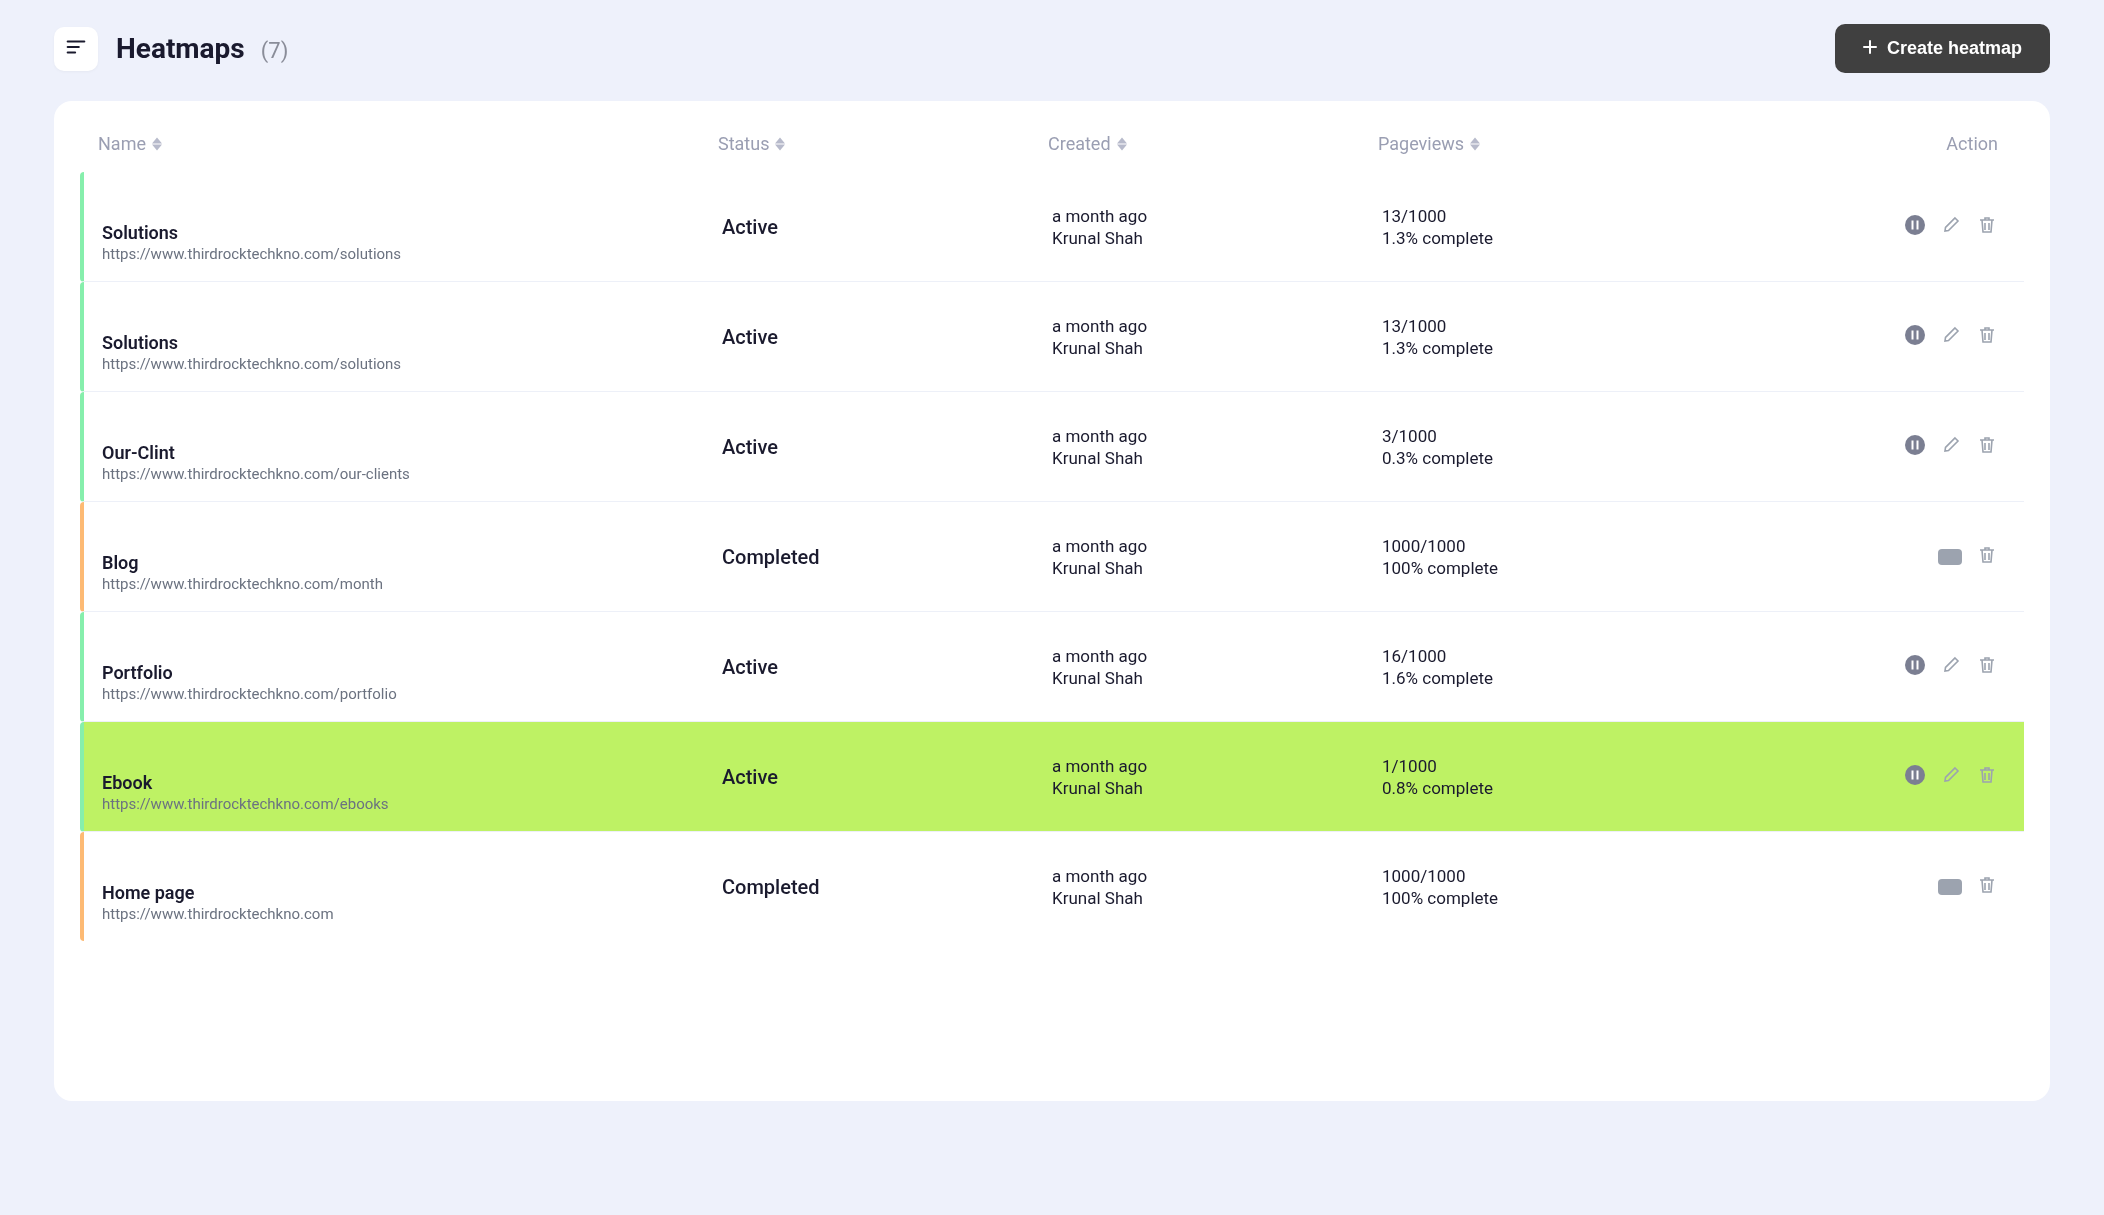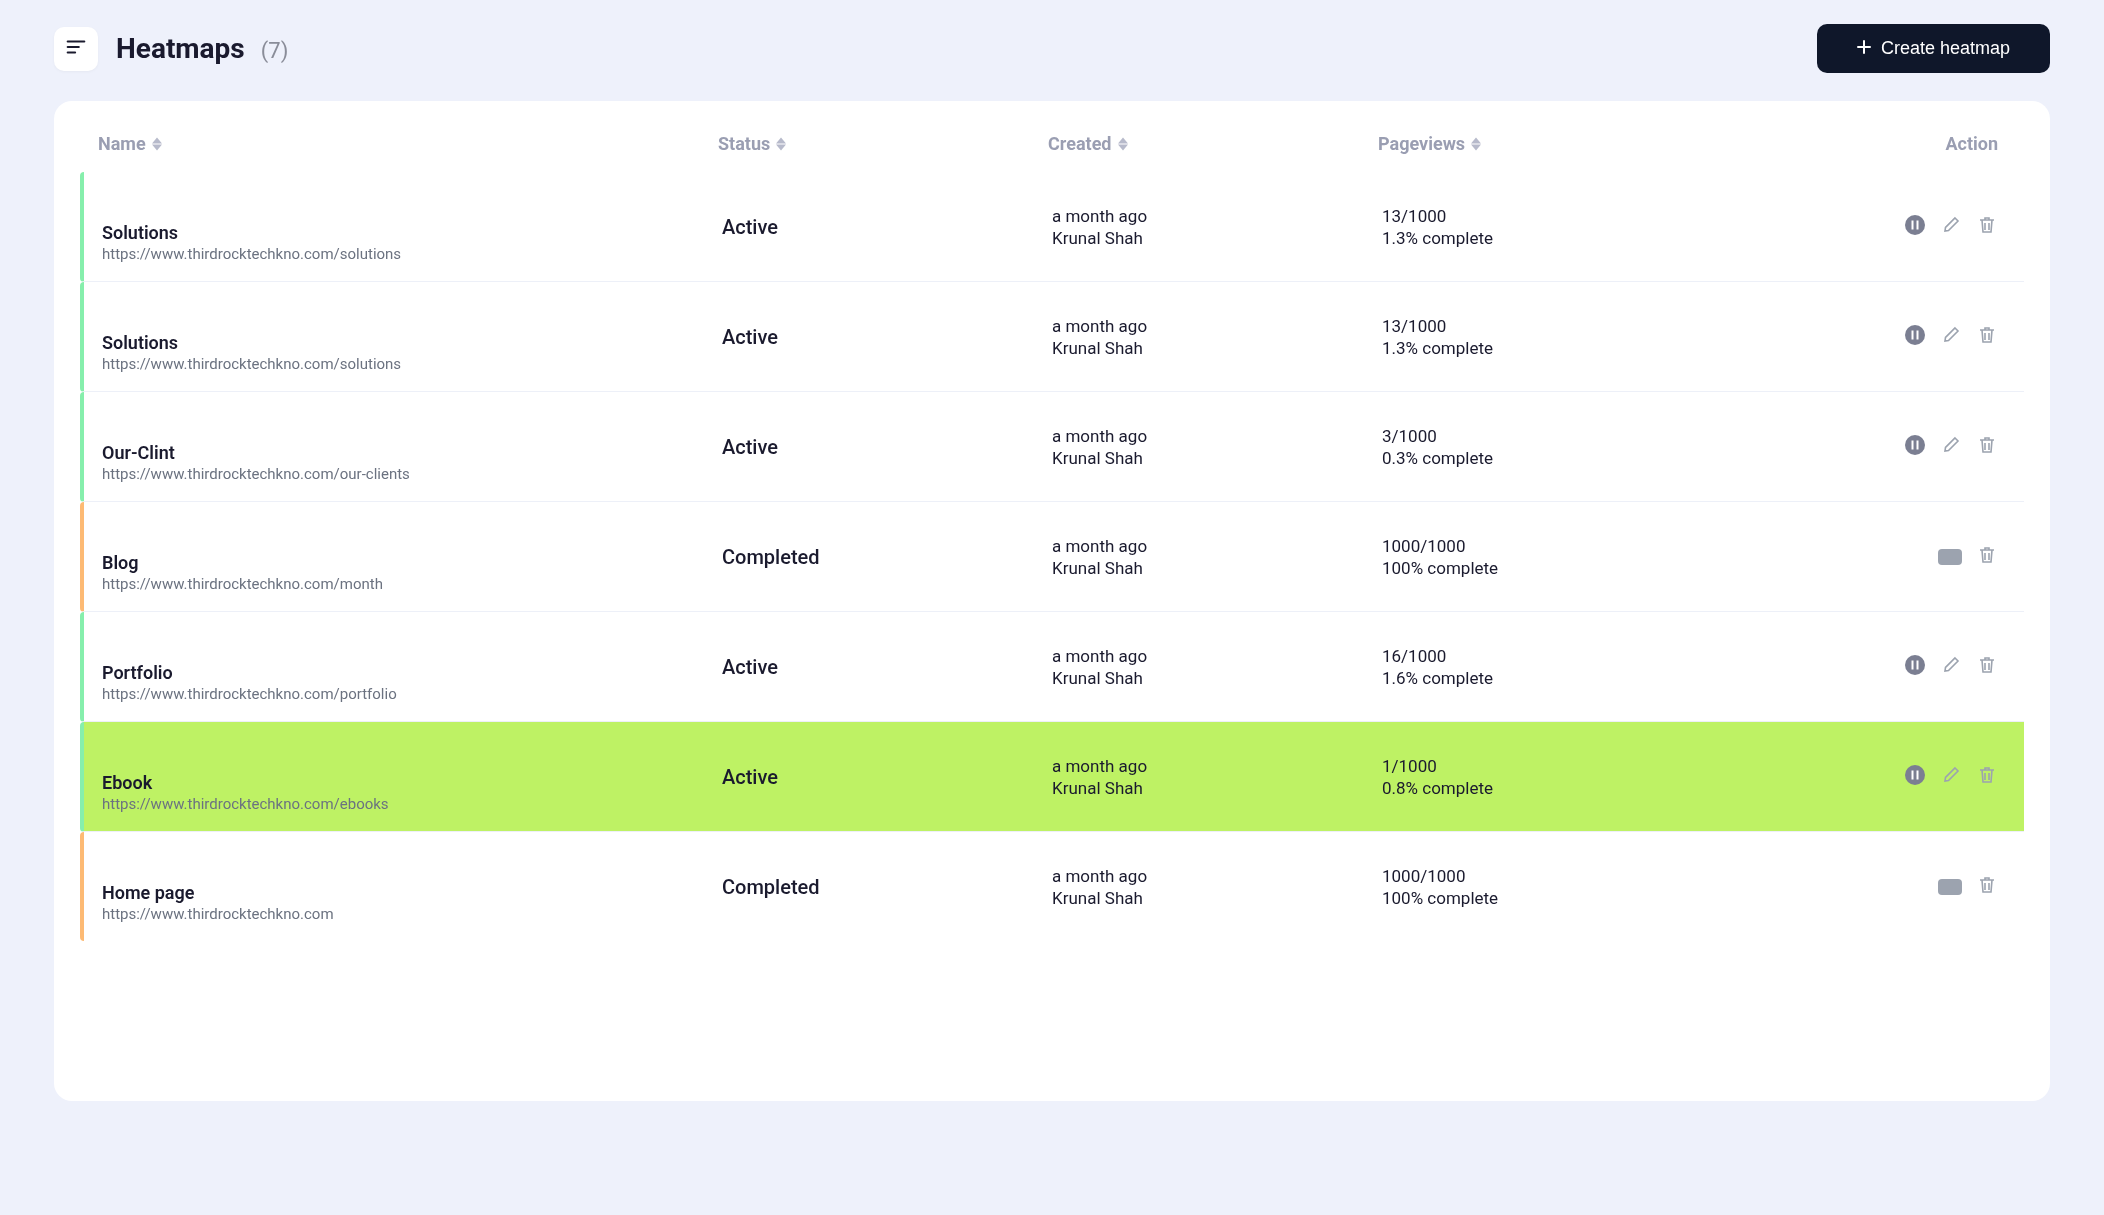--- a/index.html
+++ b/index.html
@@ -45,48 +45,48 @@
   font-size: 28px;
   font-weight: 700;
   color: #1a1a2e;
 }
 .title-count {
   font-size: 22px;
   color: #8a8d99;
   font-weight: 400;
 }
 .create-btn {
-  background: #0f172a;
+  background: #404040;
   color: #fff;
   border: none;
   border-radius: 10px;
-  padding: 14px 40px;
+  padding: 14px 28px;
   font-size: 18px;
-  font-weight: 400;
+  font-weight: 700;
   display: flex;
   align-items: center;
   gap: 10px;
   cursor: pointer;
 }
 .create-btn svg { width: 14px; height: 14px; }
 
 .card {
   background: #fff;
   border-radius: 18px;
   padding: 0;
   overflow: hidden;
   min-height: 1000px;
 }
 
 .table-header {
   display: flex;
   padding: 32px 44px 18px;
   color: #9a9eb2;
   font-size: 18px;
-  font-weight: 700;
+  font-weight: 400;
 }
 .col-name   { flex: 0 0 620px; }
 .col-status { flex: 0 0 330px; }
 .col-created{ flex: 0 0 330px; }
 .col-pv     { flex: 0 0 350px; }
 .col-action { flex: 1; text-align: right; padding-right: 8px; }
 
 .sort-hdr {
   display: inline-flex;
   align-items: center;

